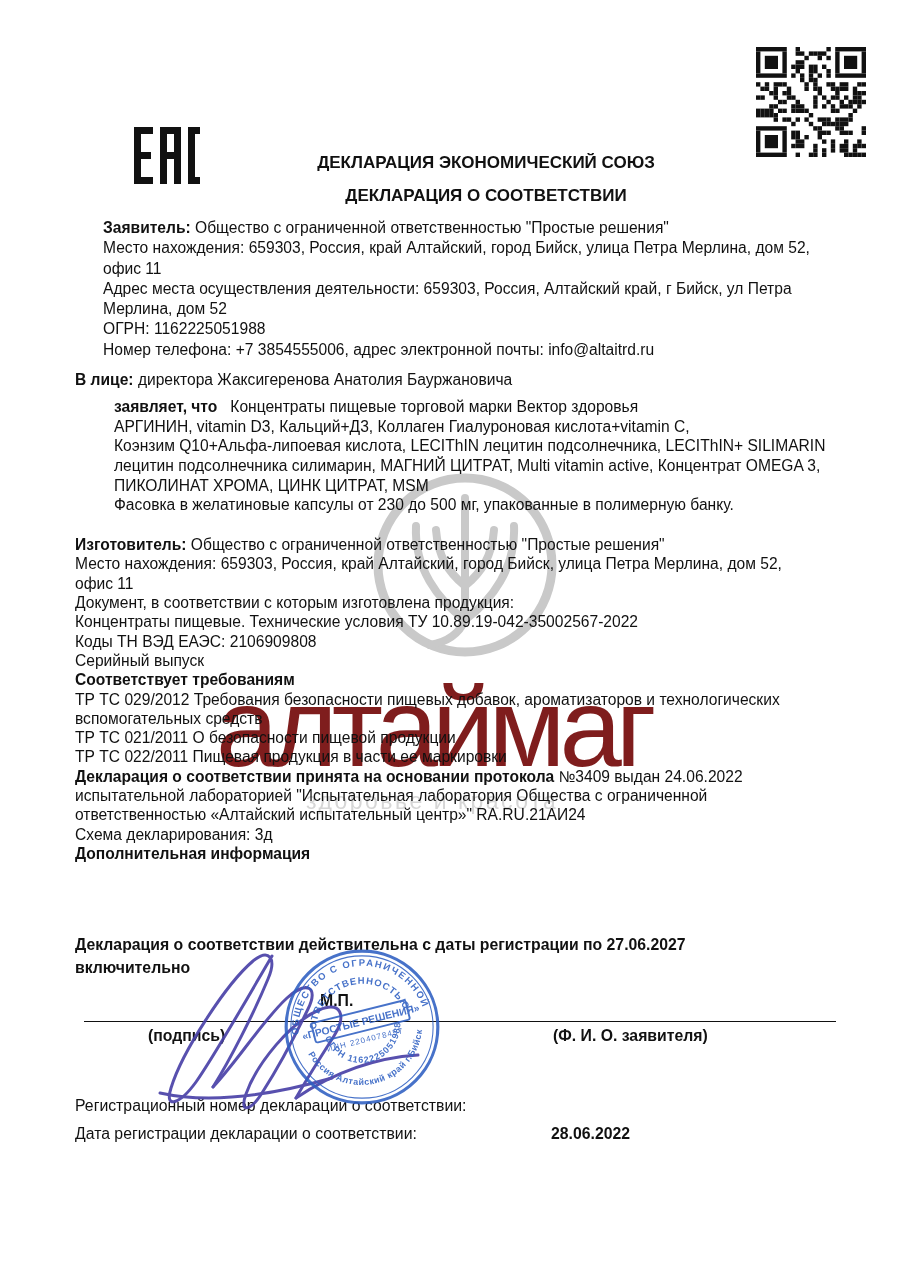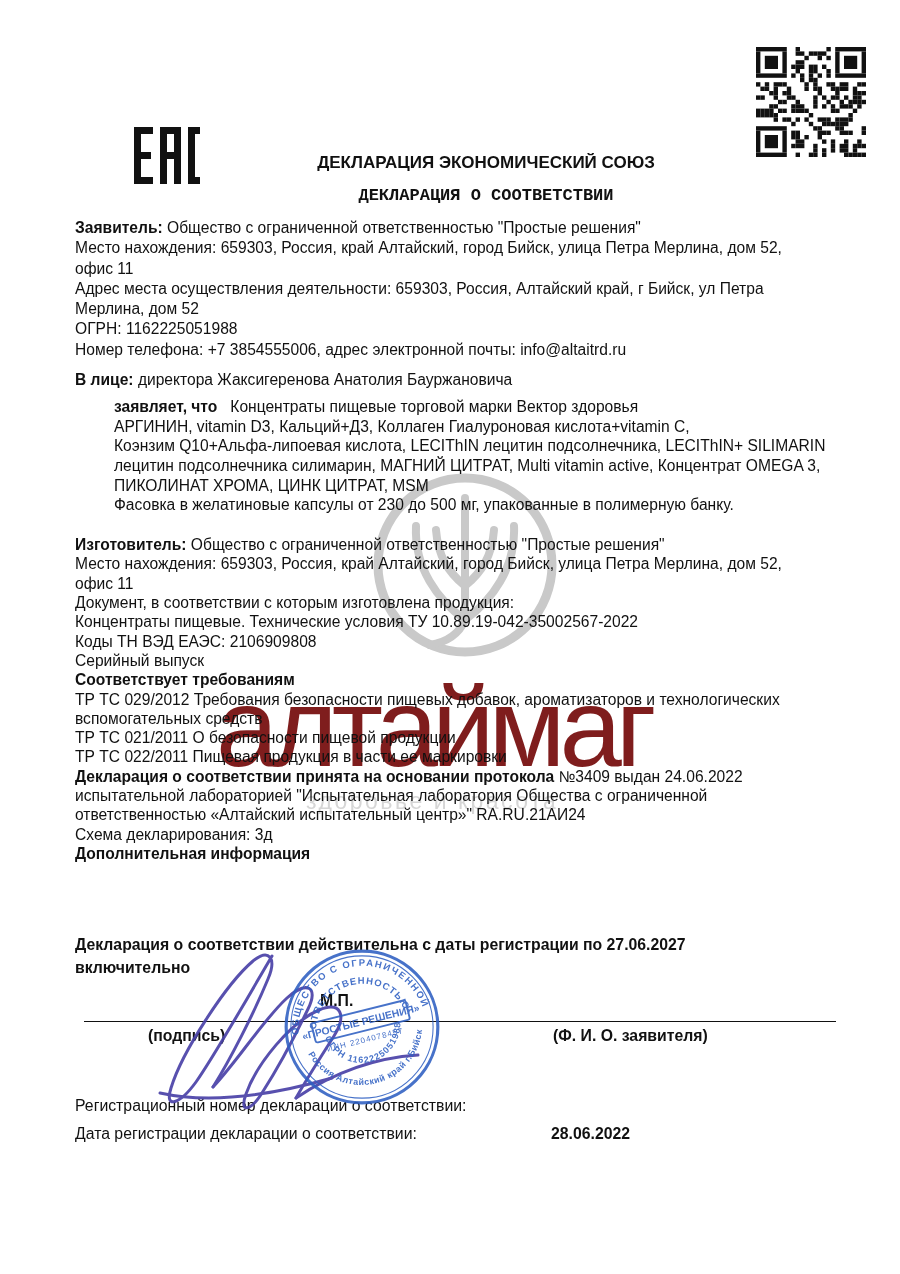--- a/index.html
+++ b/index.html
@@ -2,27 +2,27 @@
 <html><head>
 <meta charset="utf-8">
 <style>
   html,body{margin:0;padding:0;background:#fff;}
   .page{position:relative;width:900px;height:1274px;background:#ffffff;overflow:hidden;
         font-family:"Liberation Sans",sans-serif;color:#111;}
   
   .title{position:absolute;left:140px;width:692px;text-align:center;font-weight:bold;
          font-size:17px;z-index:2;}
   .title.t1{top:153px;}
-  .title.t2{top:186px;font-family:Liberation Mono, monospace;}
+  .title.t2{top:186px;}
   
   .para{position:absolute;left:75px;width:764px;font-size:15.6px;line-height:normal;
         white-space:pre-wrap;z-index:2;}
   .para .line{height:var(--lh);overflow:visible;}
   .para strong{font-weight:bold;}
-  .p1{top:219px;--lh:20.3px;}
+  .p1{top:219px;margin-left:28px;--lh:20.3px;}
   .p2{top:371px;--lh:21px;}
   .p3{top:398px;margin-left:39px;--lh:19.7px;}
   .p4{top:536px;--lh:19.32px;}
   .p5{top:936px;--lh:23px;font-weight:bold;font-size:15.8px;}
   
   .wm-emblem{position:absolute;left:368px;top:468px;z-index:0;}
   .wm-brand{position:absolute;left:216px;top:672px;z-index:0;font-size:112px;line-height:1;
             letter-spacing:-6px;color:#7f1d1d;font-weight:normal;}
   .wm-tagline{position:absolute;left:306px;top:788px;z-index:0;font-size:23px;
               letter-spacing:2.5px;color:#d6d6d6;}

